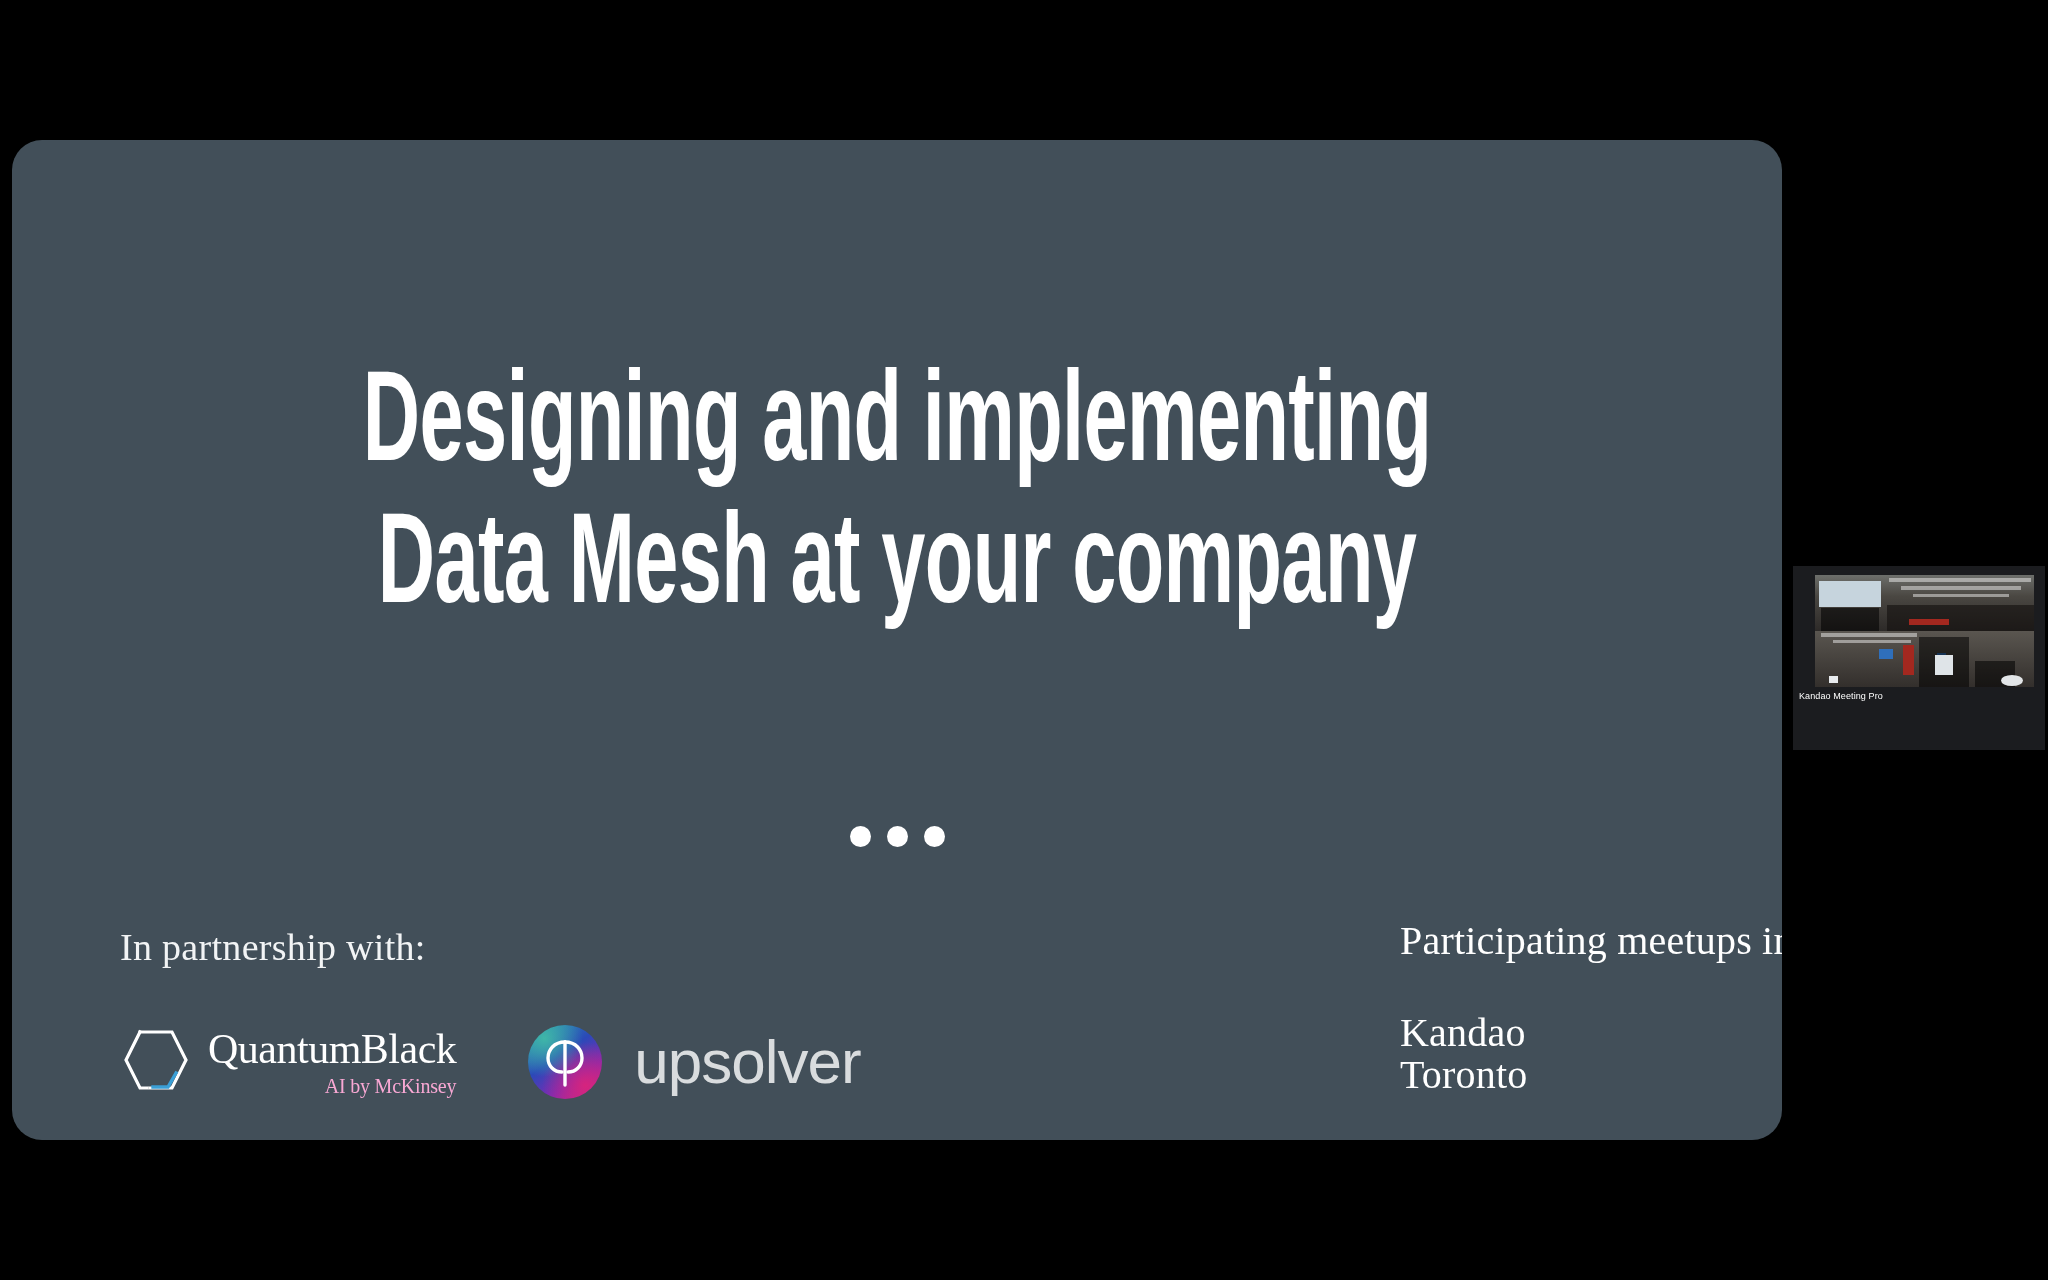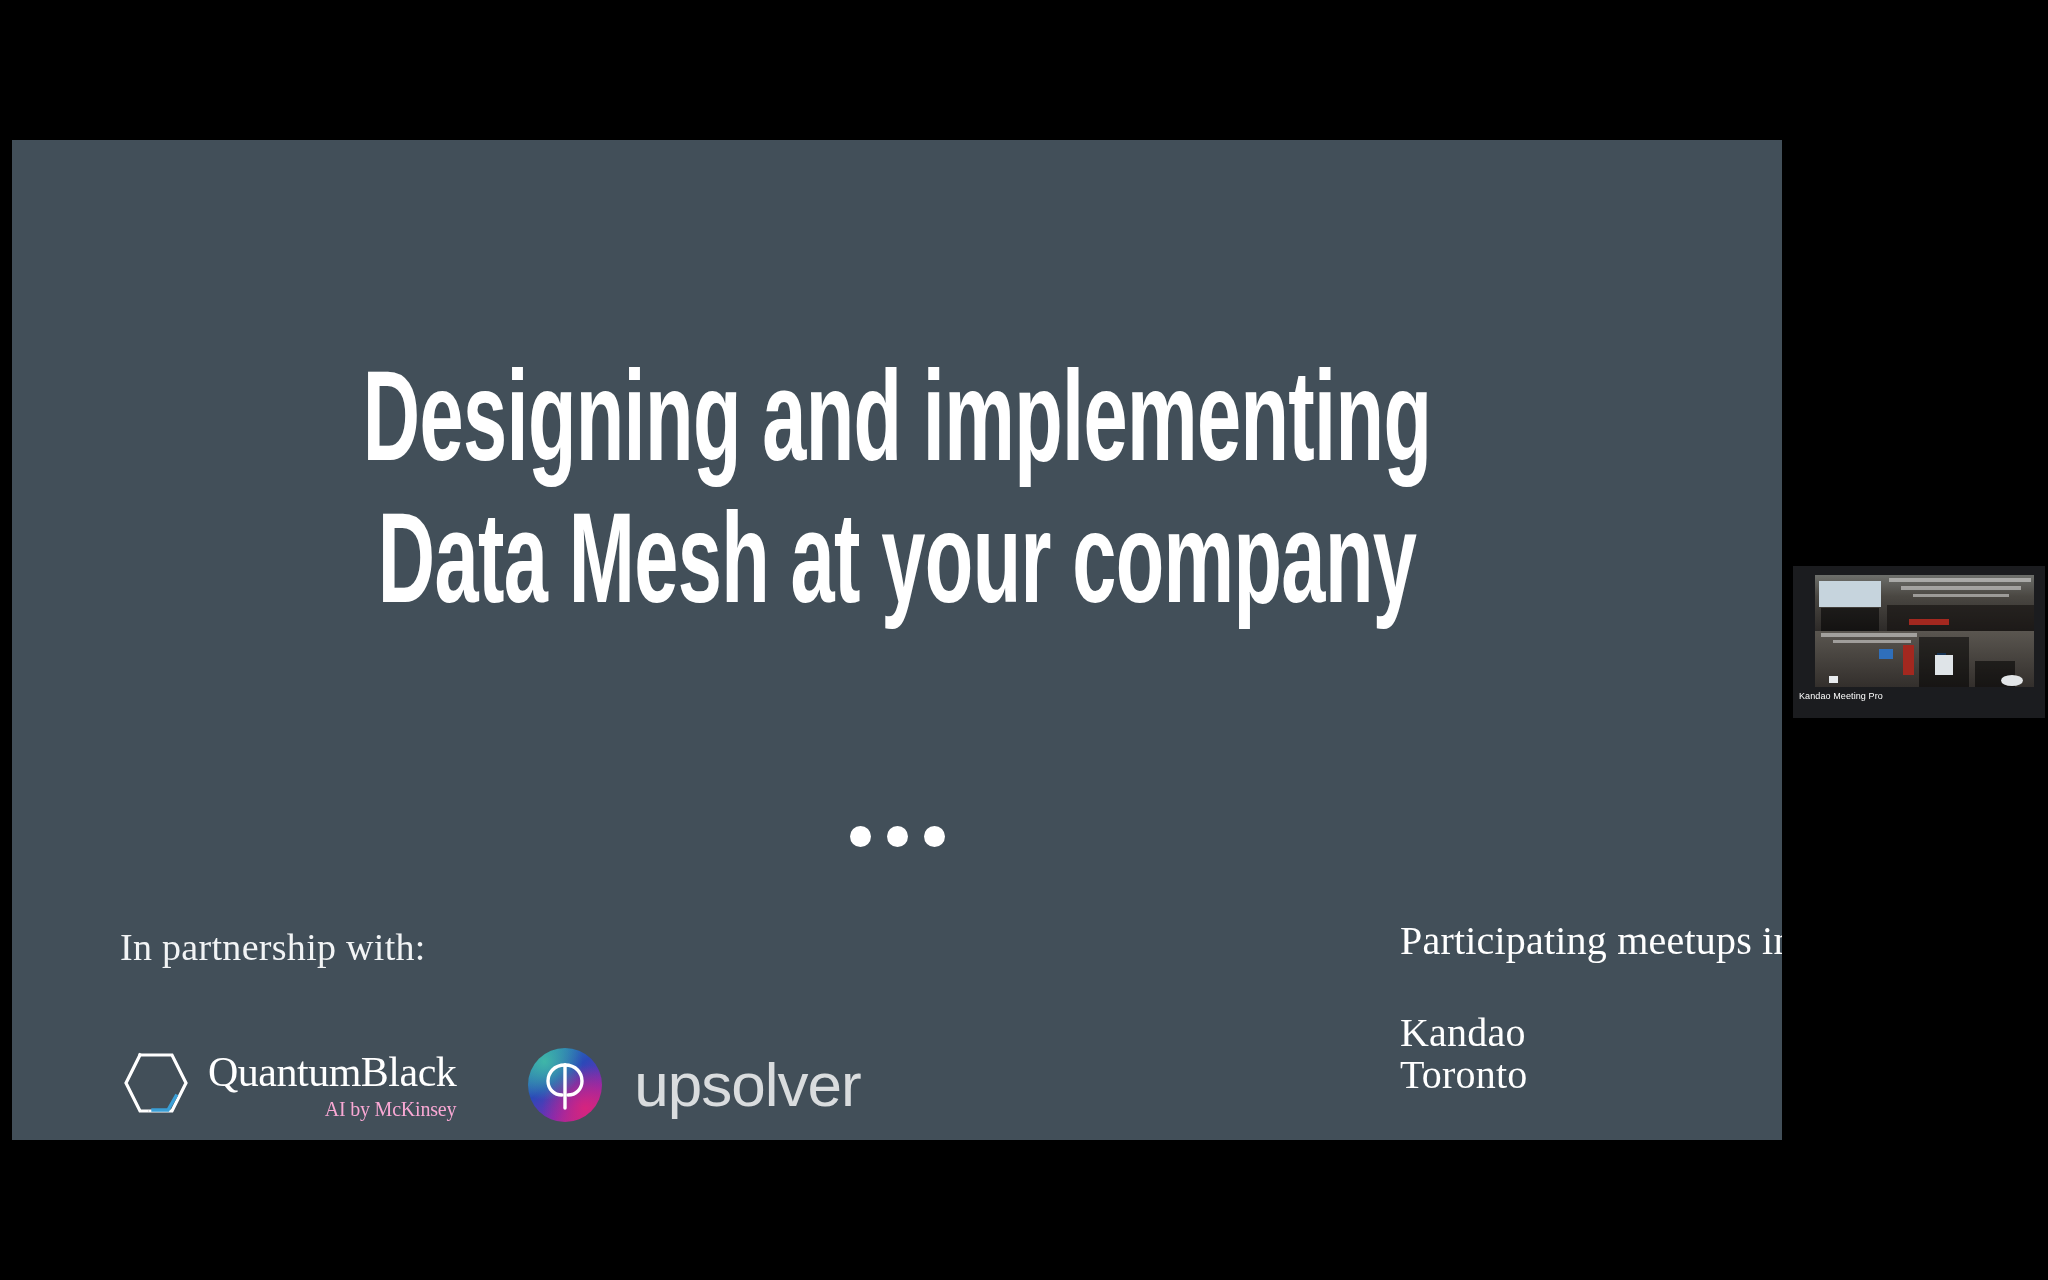--- a/index.html
+++ b/index.html
@@ -17,20 +17,21 @@
 
   
   #slide-surface {
     position: absolute;
     left: 12px;
     top: 140px;
     width: 1770px;
     height: 1000px;
     background: #424f59;
     overflow: hidden;
+    border-radius: 30px;
   }
 
   #slide-title {
     position: absolute;
     left: 0;
     top: 205px;
     width: 100%;
     text-align: center;
     color: #ffffff;
     font-family: "Liberation Sans", sans-serif;
@@ -70,21 +71,21 @@
   }
   #partnership-label {
     color: #f2f4f5;
     font-size: 38px;
     line-height: 44px;
     letter-spacing: 0.3px;
   }
   #partner-logos {
     display: flex;
     align-items: center;
-    margin-top: 79px;
+    margin-top: 56px;
     gap: 72px;
   }
 
   
   #quantumblack-logo {
     display: flex;
     align-items: center;
     gap: 16px;
   }
   #quantumblack-mark { flex: none; }
@@ -160,21 +161,21 @@
     letter-spacing: 0.2px;
     white-space: nowrap;
   }
 
   
   #webcam-tile {
     position: absolute;
     left: 1793px;
     top: 566px;
     width: 252px;
-    height: 152px;
+    height: 184px;
     background: #1b1c1f;
     overflow: hidden;
   }
   #webcam-video {
     position: absolute;
     left: 22px;
     top: 9px;
     width: 219px;
     height: 112px;
     background: #20242c;

